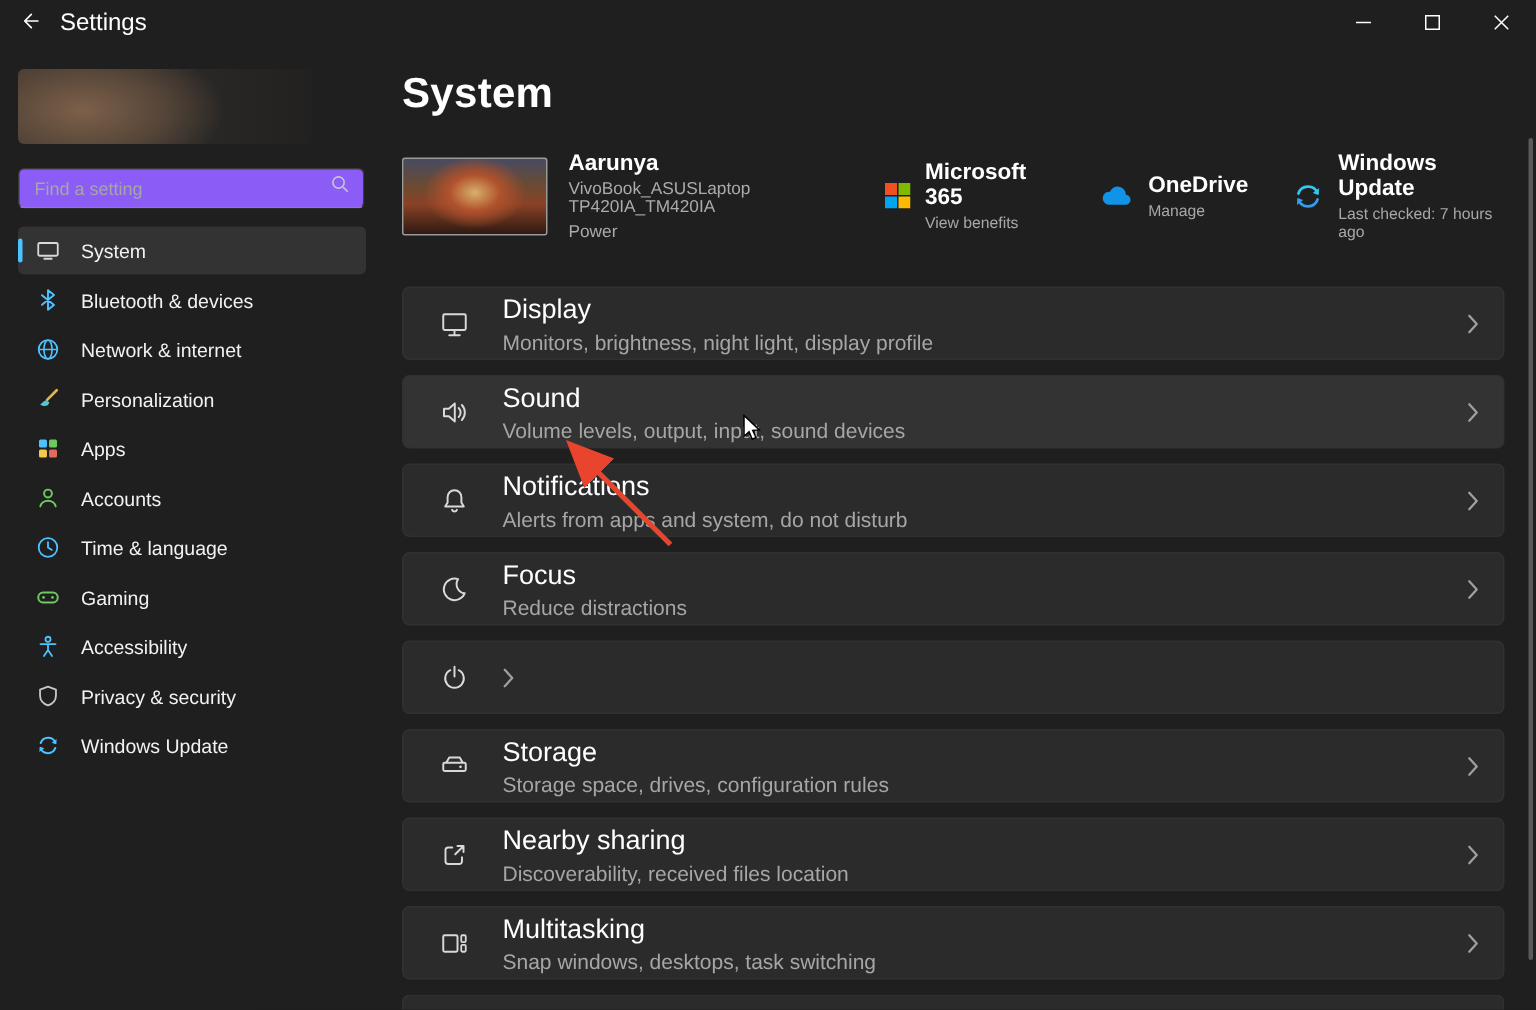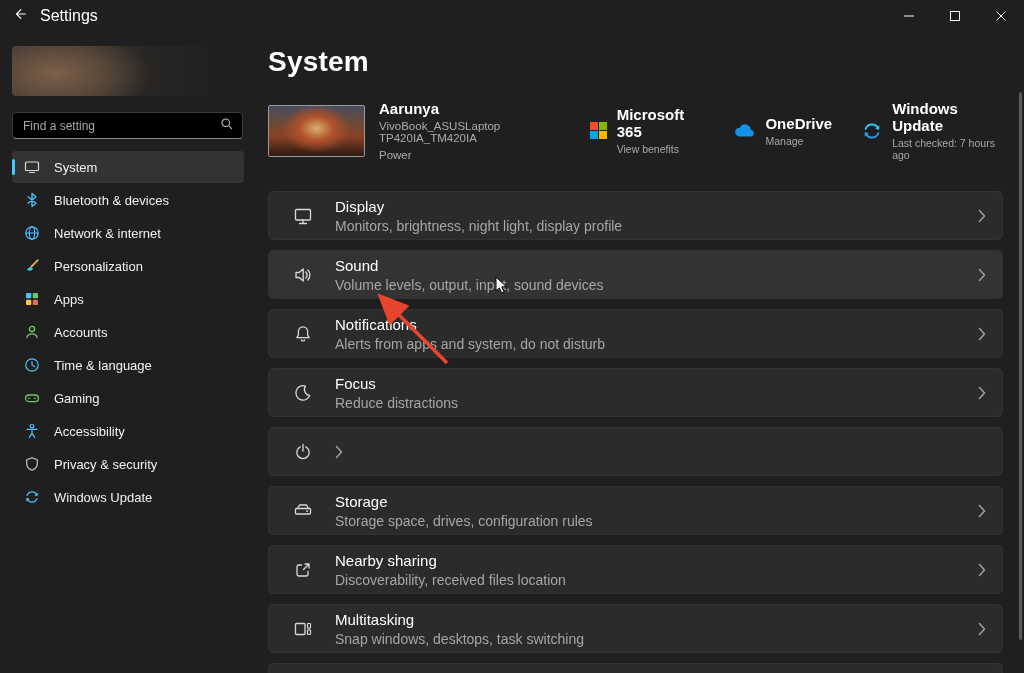--- a/index.html
+++ b/index.html
@@ -19,21 +19,21 @@
   
   .sidebar { position:absolute; left:0; top:32px; bottom:0; width:256px; }
   .profile-blur {
     margin:14px 12px 0 12px; width:196px; height:50px; border-radius:4px; overflow:hidden;
     background:
       radial-gradient(ellipse 60% 120% at 22% 55%, #7d6049 0%, #564639 45%, rgba(40,38,36,0) 80%),
       linear-gradient(90deg,#3a342f 0%, #2b2927 55%, #222120 100%);
   }
   .searchbox {
     margin:16px 12px 6px 12px; width:231px; height:27px;
-    background:#000000; border:1px solid #3a3a3a; border-bottom:1px solid #898989;
+    background:#8b5cf6; border:1px solid #3a3a3a; border-bottom:1px solid #898989;
     border-radius:4px; display:flex; align-items:center; padding:0 8px 0 10px;
   }
   .searchbox input {
     flex:1; background:transparent; border:none; outline:none;
     color:#ffffff; font-size:12px; font-family:"Liberation Sans",sans-serif;
   }
   .searchbox input::placeholder { color:#a6a6a6; }
   .nav { margin-top:12px; }
   .nav-item {
     height:32px; margin:1px 12px; border-radius:4px; position:relative;
@@ -69,21 +69,21 @@
   
   .rows { margin-top:30px; }
   .row {
     height:49px; background:#2b2b2b; border:1px solid #313131; border-radius:5px;
     display:flex; align-items:center; padding:0 16px 0 24px; margin-bottom:10px; cursor:default;
   }
   .row.hover { background:#333333; }
   .row.partial { height:12px; margin-bottom:0; border-bottom:none; border-radius:5px 5px 0 0; }
   .row-icon { width:20px; height:20px; margin-right:22px; color:#d9d9d9; flex:0 0 auto; }
   .row-text { flex:1; }
-  .row-title { font-size:15px; color:#ffffff; }
+  .row-title { font-size:18px; color:#ffffff; }
   .row-sub { font-size:14px; color:#a6a6a6; margin-top:3px; }
   .chev { flex:0 0 auto; display:flex; align-items:center; }
   
   .overlay { position:absolute; left:0; top:0; width:1024px; height:673px; pointer-events:none; z-index:50; }
   .scrollbar {
     position:absolute; right:2px; top:92px; width:3px; height:548px;
     background:#5a5a5a; border-radius:2px; z-index:40;
   }
 </style>
 </head>

